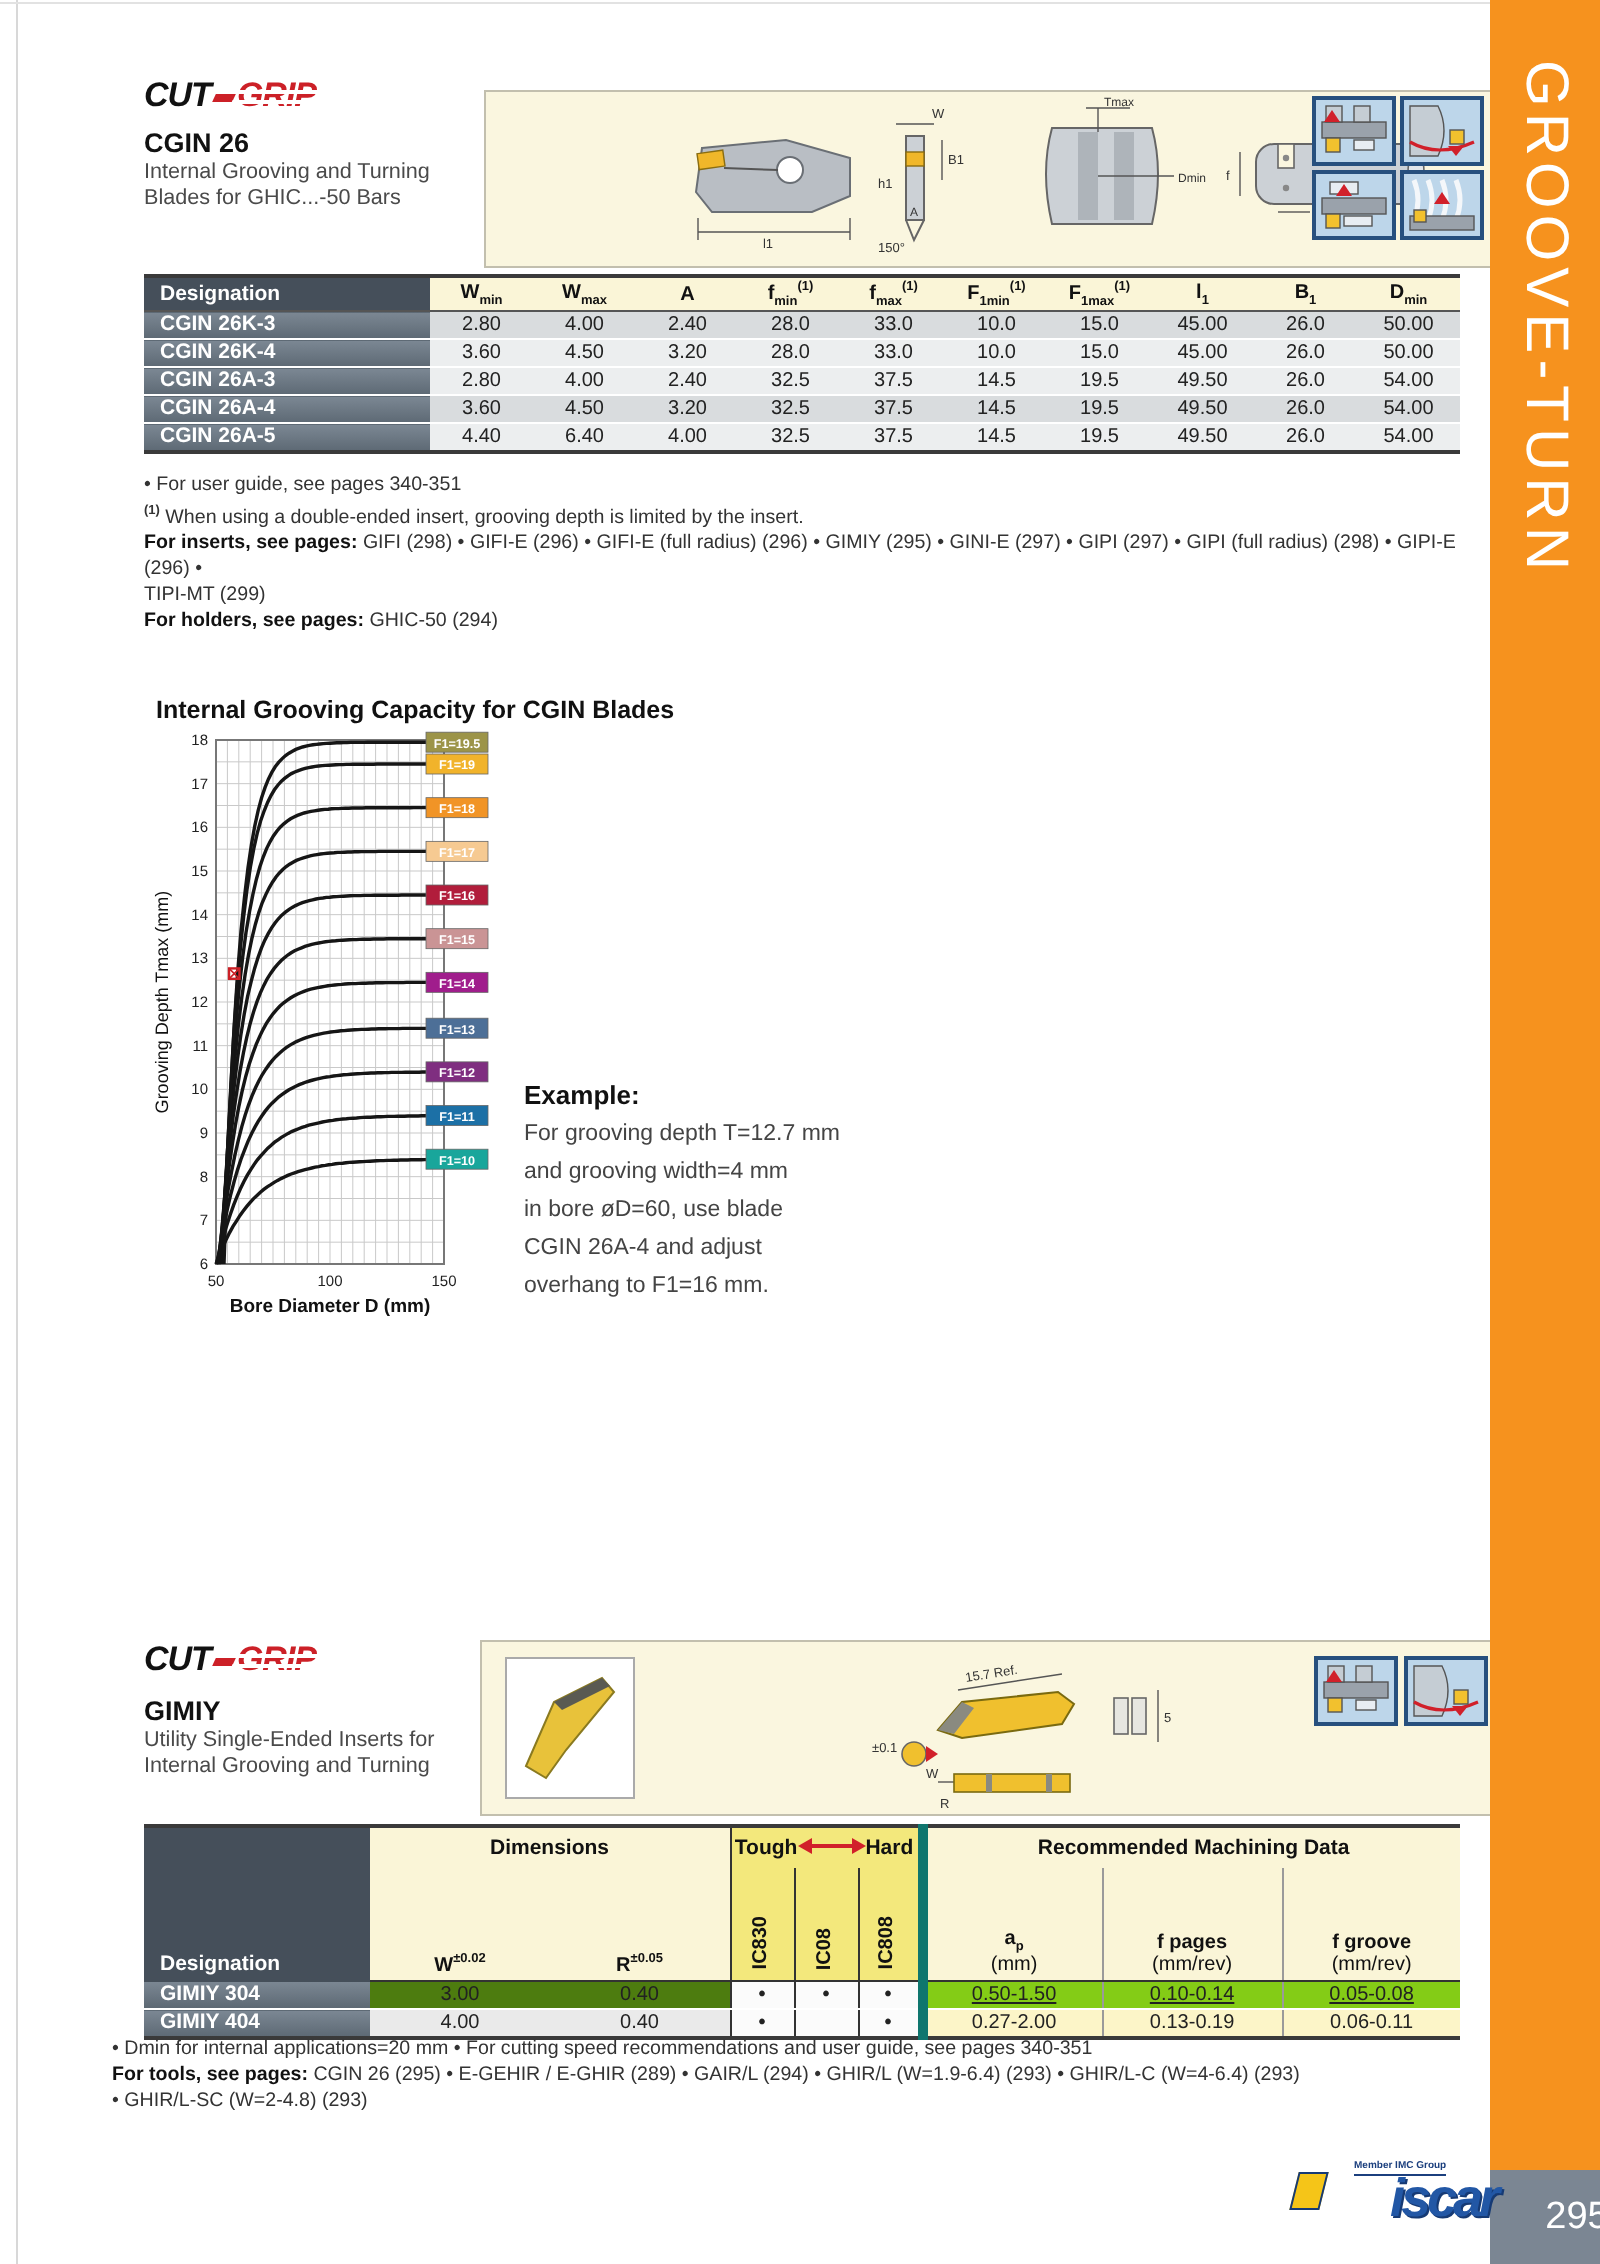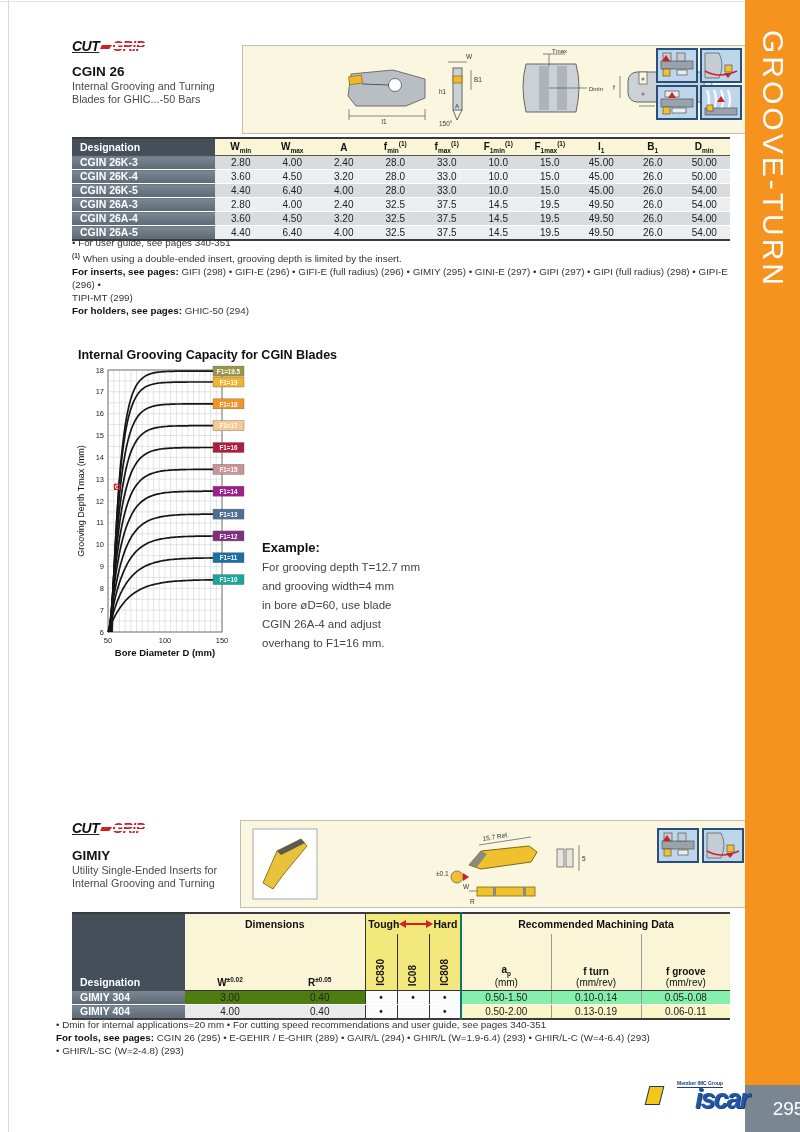--- a/index.html
+++ b/index.html
@@ -3,21 +3,21 @@
 <meta charset="utf-8">
 <style>
   html,body{margin:0;padding:0;background:#888;}
   .page{position:relative;width:800px;height:1132px;background:#fff;overflow:hidden;
         font-family:"Liberation Sans","DejaVu Sans",sans-serif;color:#222;}
   .abs{position:absolute;}
   .scanline-left{position:absolute;left:8px;top:0;width:1px;height:1132px;background:#d8d8d8;}
   .scanline-top{position:absolute;left:0;top:1px;width:800px;height:1px;background:#e2e2e2;}
 
   
-  .brand{font-style:italic;font-weight:900;font-size:14px;letter-spacing:-.5px;white-space:nowrap;text-decoration:underline;}
+  .brand{font-style:italic;font-weight:900;font-size:17px;letter-spacing:-.5px;white-space:nowrap;}
   .brand .cut{color:#111;}
   .brand .dash{display:inline-block;width:10px;height:4px;background:#cc2027;transform:skew(-25deg);margin:0 1px 2px 2px;}
   .brand .grip{color:#cc2027;position:relative;display:inline-block;}
   .brand .grip i{position:absolute;left:-2px;right:-2px;height:1.5px;background:#fff;transform:skew(-25deg);}
   .brand .grip i.s1{top:34%;} .brand .grip i.s2{top:58%;}
 
   .h-title{font-weight:bold;font-size:13.5px;color:#111;}
   .subtle{font-size:10.8px;color:#4a4a4a;line-height:13px;}
 
   .panel{background:#faf6df;border:1px solid #c2bfae;}
@@ -46,24 +46,24 @@
   .gimiy-table{width:658px;border-top:2px solid #3a3a3a;border-bottom:2px solid #3a3a3a;}
   .gimiy-table th{padding:0;font-size:10px;color:#111;}
   .gimiy-table .grp{height:20px;font-weight:bold;font-size:10.5px;background:#faf5d7;border-bottom:0;}
   .gimiy-table .grp.yellow{background:#f3e87c;}
   .gimiy-table th.des2{background:#454f5a;color:#fff;text-align:left;vertical-align:bottom;padding:0 0 3px 8px;font-size:10.5px;font-weight:bold;}
   .gimiy-table .sub{height:54px;vertical-align:bottom;background:#faf5d7;font-weight:bold;padding-bottom:2px;border-bottom:1.5px solid #333;}
   .gimiy-table .sub.yellow{background:#f3e87c;}
   .gimiy-table td{height:13px;line-height:13px;font-size:10px;text-align:center;padding:0;border-bottom:1px solid #fff;}
   .gimiy-table td.des2{background:linear-gradient(#7b8793,#5d6974);color:#fff;font-weight:bold;text-align:left;padding-left:8px;font-size:10.5px;}
   .vtext{writing-mode:vertical-rl;transform:rotate(180deg);font-size:10px;font-weight:bold;line-height:10px;}
-  .bl{border-left:1px solid #333;} .br{border-right:2px solid #0f766e;}
+  .bl{border-left:1px solid #333;} .br{border-right:5px solid #0f766e;}
   .bl2{border-left:1px solid #9a9a9a;}
   .r1dim{background:#4d7c0f;} .r2dim{background:#eaeaea;}
-  .r1mach{background:#86efac;} .r2mach{background:#fcf5c8;}
+  .r1mach{background:#84cc16;text-decoration:underline;} .r2mach{background:#fcf5c8;}
   .dotcell{background:#fbfbfb;font-weight:bold;font-size:12px;}
   .harrow{position:relative;display:inline-block;width:22px;height:2px;background:#d1202a;margin:0 6px 3px 6px;vertical-align:middle;}
   .harrow:before,.harrow:after{content:"";position:absolute;top:-3px;border-top:4px solid transparent;border-bottom:4px solid transparent;}
   .harrow:before{left:-6px;border-right:7px solid #d1202a;}
   .harrow:after{right:-6px;border-left:7px solid #d1202a;}
 
   
   .side-orange{position:absolute;left:745px;top:0;width:55px;height:1085px;background:#f6921e;}
   .side-label{position:absolute;left:0;top:30px;width:55px;text-align:center;}
   .side-label span{writing-mode:vertical-rl;color:#fff;font-size:30px;letter-spacing:3px;font-weight:400;}
@@ -217,33 +217,20 @@
           <td>3.60</td>
           <td>4.50</td>
           <td>3.20</td>
           <td>28.0</td>
           <td>33.0</td>
           <td>10.0</td>
           <td>15.0</td>
           <td>45.00</td>
           <td>26.0</td>
           <td>50.00</td>
-        </tr>
-        <tr class="odd">
-          <td class="des">CGIN 26K-5</td>
-          <td>4.40</td>
-          <td>6.40</td>
-          <td>4.00</td>
-          <td>28.0</td>
-          <td>33.0</td>
-          <td>10.0</td>
-          <td>15.0</td>
-          <td>45.00</td>
-          <td>26.0</td>
-          <td>54.00</td>
         </tr>
         <tr class="even">
           <td class="des">CGIN 26A-3</td>
           <td>2.80</td>
           <td>4.00</td>
           <td>2.40</td>
           <td>32.5</td>
           <td>37.5</td>
           <td>14.5</td>
           <td>19.5</td>
@@ -502,21 +489,21 @@
         </th>
         <th class="grp" colspan="3">Recommended  Machining Data</th>
       </tr>
       <tr>
         <th class="sub"><span>W</span><sup>±0.02</sup></th>
         <th class="sub"><span>R</span><sup>±0.05</sup></th>
         <th class="sub yellow bl"><span class="vtext">IC830</span></th>
         <th class="sub yellow bl"><span class="vtext">IC08</span></th>
         <th class="sub yellow bl br"><span class="vtext">IC808</span></th>
         <th class="sub"><span>a</span><sub>p</sub><br><span style="font-weight:normal">(mm)</span></th>
-        <th class="sub bl2"><span>f turn</span><br><span style="font-weight:normal">(mm/rev)</span></th>
+        <th class="sub bl2"><span>f pages</span><br><span style="font-weight:normal">(mm/rev)</span></th>
         <th class="sub bl2"><span>f groove</span><br><span style="font-weight:normal">(mm/rev)</span></th>
       </tr>
     </thead>
     <tbody id="gimiy-body">
         <tr>
           <td class="des2">GIMIY 304</td>
           <td class="r1dim">3.00</td>
           <td class="r1dim">0.40</td>
           <td class="dotcell bl">•</td>
           <td class="dotcell bl">•</td>
@@ -525,21 +512,21 @@
           <td class="r1mach bl2">0.10-0.14</td>
           <td class="r1mach bl2">0.05-0.08</td>
         </tr>
         <tr>
           <td class="des2">GIMIY 404</td>
           <td class="r2dim">4.00</td>
           <td class="r2dim">0.40</td>
           <td class="dotcell bl">•</td>
           <td class="dotcell bl"></td>
           <td class="dotcell bl br">•</td>
-          <td class="r2mach">0.50-2.00</td>
+          <td class="r2mach">0.27-2.00</td>
           <td class="r2mach bl2">0.13-0.19</td>
           <td class="r2mach bl2">0.06-0.11</td>
         </tr>
       </tbody>
   </table>
 
   <div class="abs notes" id="notes2" style="left:56px;top:1018px;width:660px;">
       <div><span>• Dmin for internal applications=20 mm   •   For cutting speed recommendations and user guide, see pages 340-351</span></div>
       <div><b>For tools, see pages:</b><span> CGIN 26 (295) • E-GEHIR / E-GHIR (289) • GAIR/L (294) • GHIR/L (W=1.9-6.4) (293) • GHIR/L-C (W=4-6.4) (293)</span></div>
       <div><span>• GHIR/L-SC (W=2-4.8) (293)</span></div>

